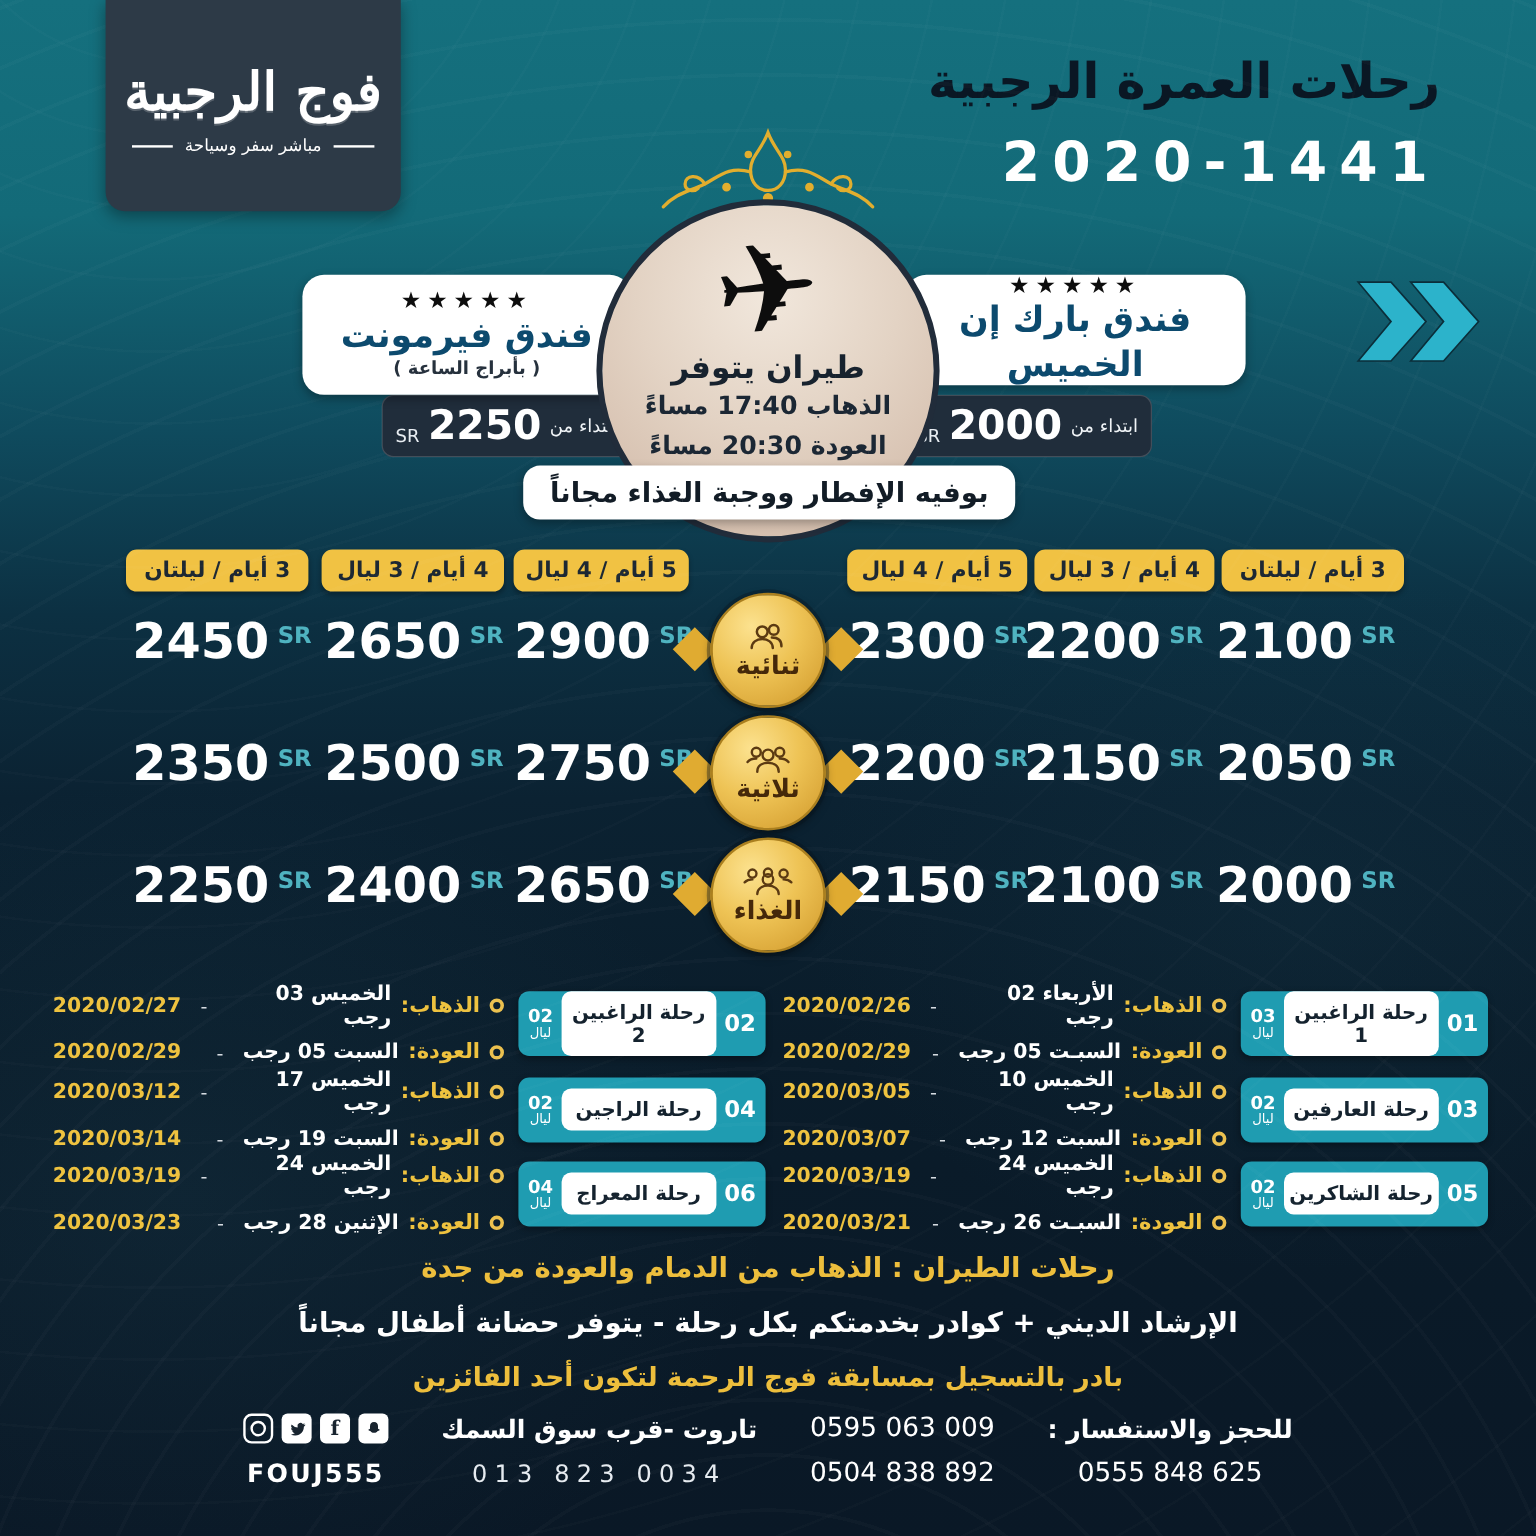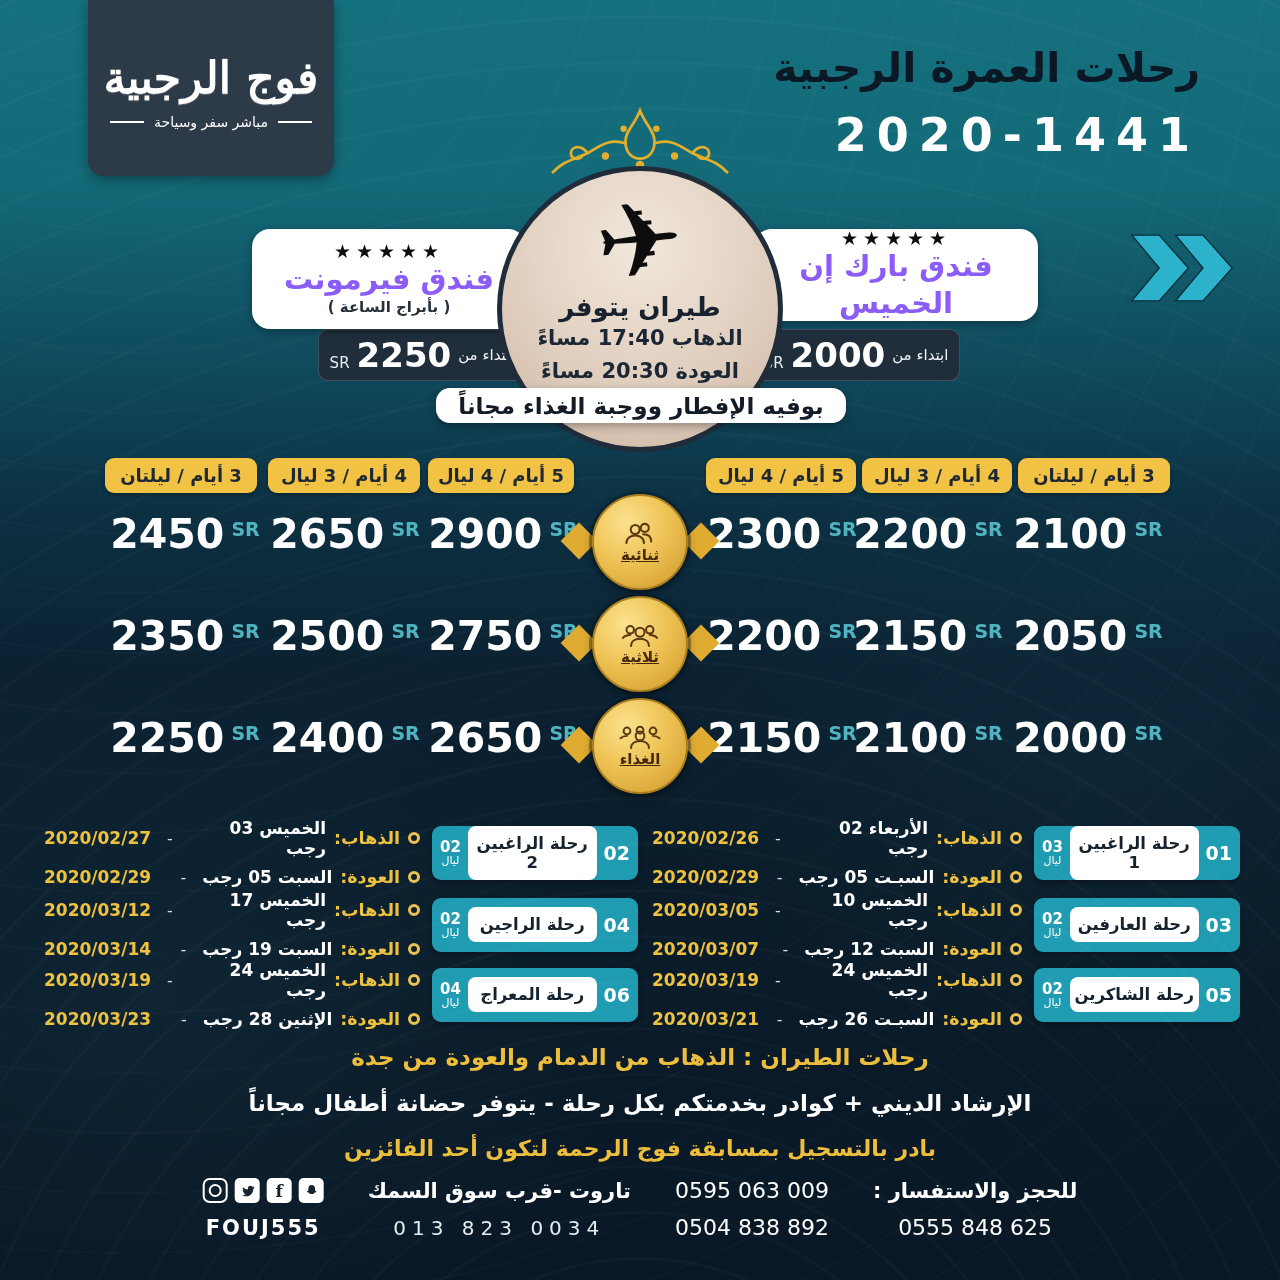--- a/index.html
+++ b/index.html
@@ -49,52 +49,52 @@
   .flight-type{ font-size:26px; font-weight:bold; color:#17222e; direction:rtl; margin-top:-4px;}
   .flight-time{ font-size:21px; font-weight:bold; color:#1b2734; direction:rtl; line-height:1.55; }
 
   
   .hotel-card{ background:#fff; border-radius:18px; z-index:3; text-align:center;
     display:flex; flex-direction:column; align-items:center; justify-content:center;
     box-shadow:0 3px 8px rgba(0,0,0,0.3); padding:8px 6px;}
   .hotel-card.left{ left:252px; top:229px; width:274px; height:100px; }
   .hotel-card.right{ left:754px; top:229px; width:284px; height:92px; }
   .stars{ font-size:19px; letter-spacing:5px; color:#0d0d0d; line-height:1; }
-  .hotel-name{ font-size:29px; font-weight:bold; color:#8b5cf6; direction:rtl; line-height:1.25;}
+  .hotel-name{ font-size:29px; font-weight:bold; color:#0c4a6e; direction:rtl; line-height:1.25;}
   .hotel-sub{ font-size:15px; font-weight:bold; color:#26313d; direction:rtl; }
 
   .price-tag{ height:52px; background:#202d3b; border:1px solid rgba(255,255,255,0.16);
     border-radius:10px; z-index:2; display:flex; align-items:center; justify-content:center;
     gap:7px; direction:ltr; }
   .price-tag.left{ left:318px; top:329px; width:208px; }
   .price-tag.right{ left:752px; top:329px; width:208px; }
   .price-tag .cur{ font-size:15px; color:#e8edf2; align-self:flex-end; margin-bottom:8px; }
   .price-tag .amount{ font-size:34px; font-weight:bold; color:#fff; line-height:1;}
   .price-tag .from{ font-size:15px; color:#f0f4f7; direction:rtl; }
 
-  .meals-banner{ left:436px; top:388px; width:410px; height:35px; background:#fff;
+  .meals-banner{ left:436px; top:388px; width:410px; height:45px; background:#fff;
     border-radius:14px; z-index:6; display:flex; align-items:center; justify-content:center;
     font-size:23px; font-weight:bold; color:#121c26; direction:rtl;
     box-shadow:0 3px 8px rgba(0,0,0,0.3);}
 
   
   .hdr-pill{ top:458px; height:35px; background:#f1c243; border-radius:9px; color:#1d2833;
     font-size:18px; font-weight:bold; display:flex; align-items:center; justify-content:center;
     direction:rtl; box-shadow:0 2px 4px rgba(0,0,0,0.3);}
   .price-cell{ transform:translateX(-50%); white-space:nowrap; direction:ltr; }
   .price-cell .num{ font-size:41px; font-weight:bold; color:#fff; }
   .price-cell .sr{ font-size:19px; font-weight:bold; color:#4fb3c0; margin-left:7px;
     display:inline-block; transform:translateY(-12px); }
 
   .badge-diamond{ width:26px; height:26px; background:#e0ab31; transform:rotate(45deg); z-index:1;}
   .occ-badge{ width:96px; height:96px; border-radius:50%;
     background:radial-gradient(circle at 35% 28%, #fce28f 0%, #eec355 45%, #d0982a 100%);
     border:2px solid #aa7f1f; box-shadow:0 0 0 3px rgba(10,20,30,0.35), 0 3px 8px rgba(0,0,0,0.4);
     z-index:2; display:flex; flex-direction:column; align-items:center; justify-content:center; gap:2px;}
-  .occ-badge .occ-label{ font-size:15px; font-weight:bold; color:#45280a; direction:rtl; line-height:1;text-decoration:underline;}
+  .occ-badge .occ-label{ font-size:21px; font-weight:bold; color:#45280a; direction:rtl; line-height:1;}
 
   
   .trip{ display:flex; direction:rtl; align-items:center; gap:12px; }
   .trip-pill{ width:206px; height:54px; background:#1f9cb1; border-radius:9px;
     display:flex; direction:rtl; align-items:center; padding:0 8px; gap:7px; flex-shrink:0;
     box-shadow:0 2px 5px rgba(0,0,0,0.35);}
   .trip-num{ color:#fff; font-size:19px; font-weight:bold; }
   .trip-name-box{ background:#fff; border-radius:8px; flex:1; text-align:center;
     font-size:16.5px; font-weight:bold; color:#14222e; padding:8px 4px; direction:rtl; }
   .trip-nights{ display:flex; flex-direction:column; align-items:center; color:#fff; line-height:1;}

